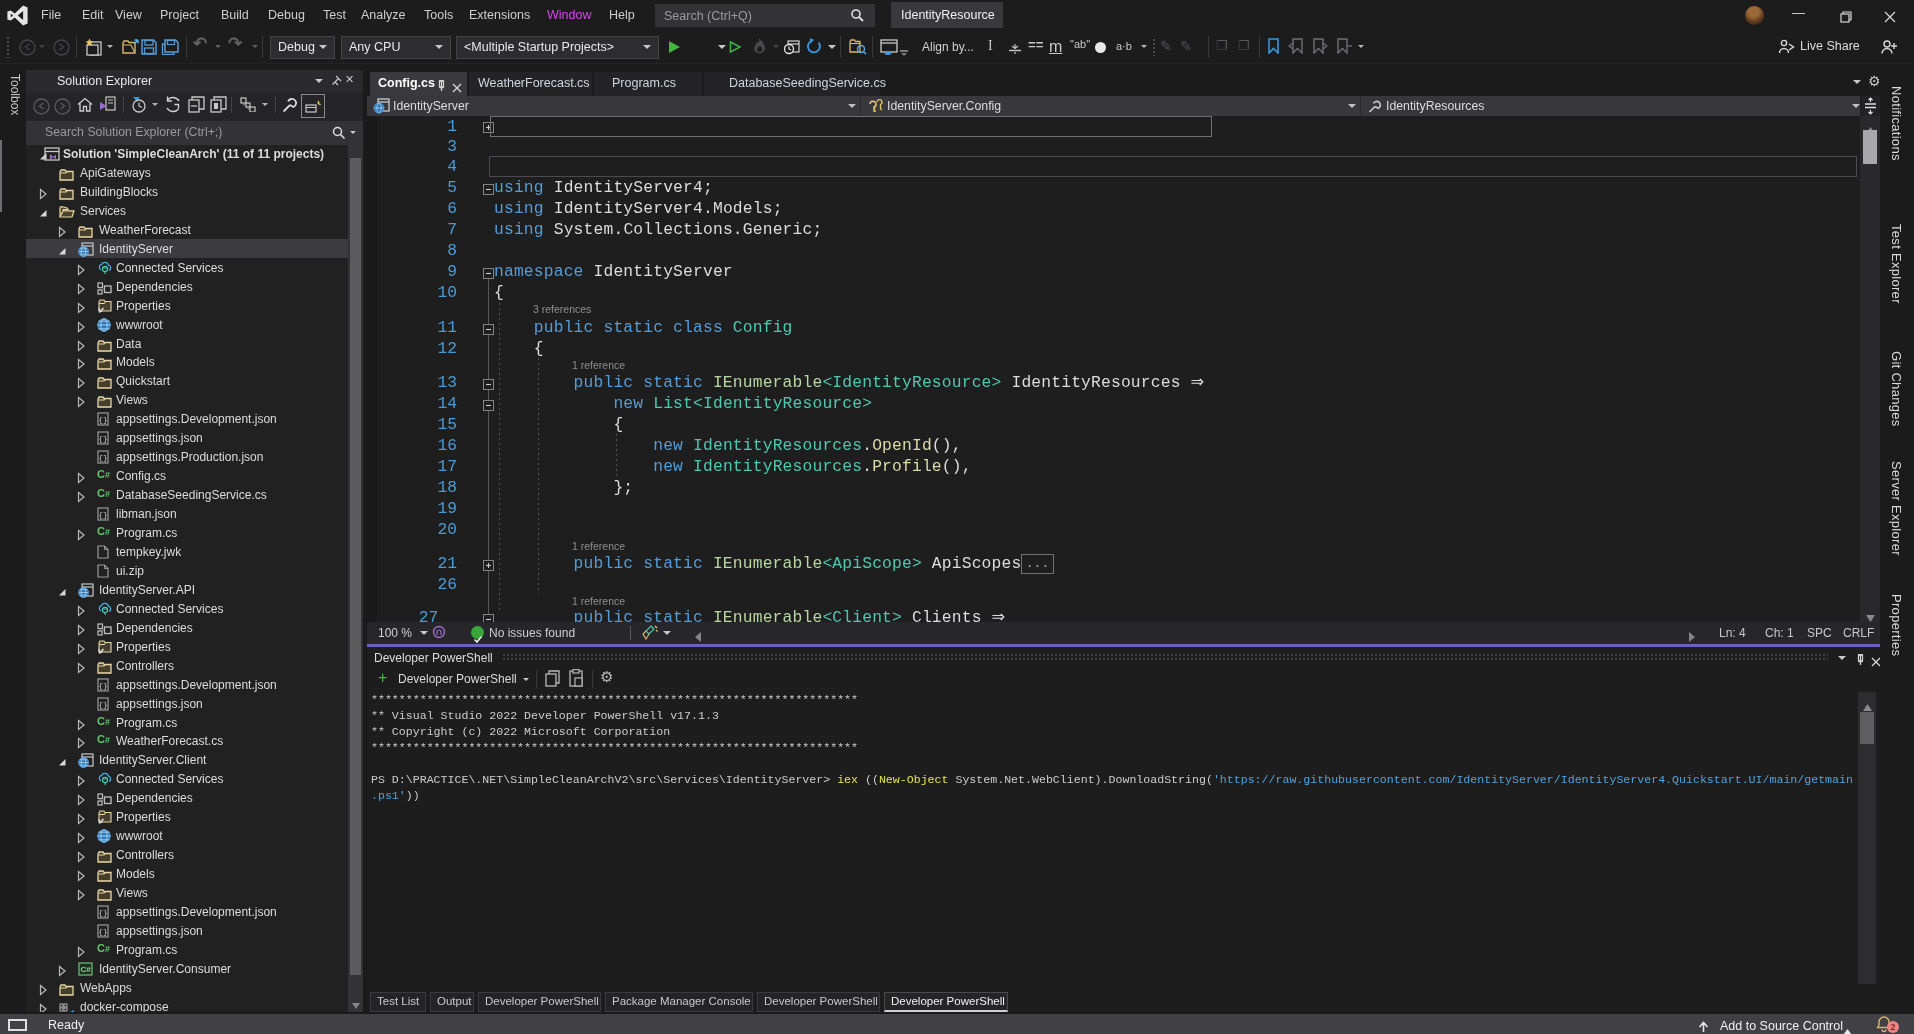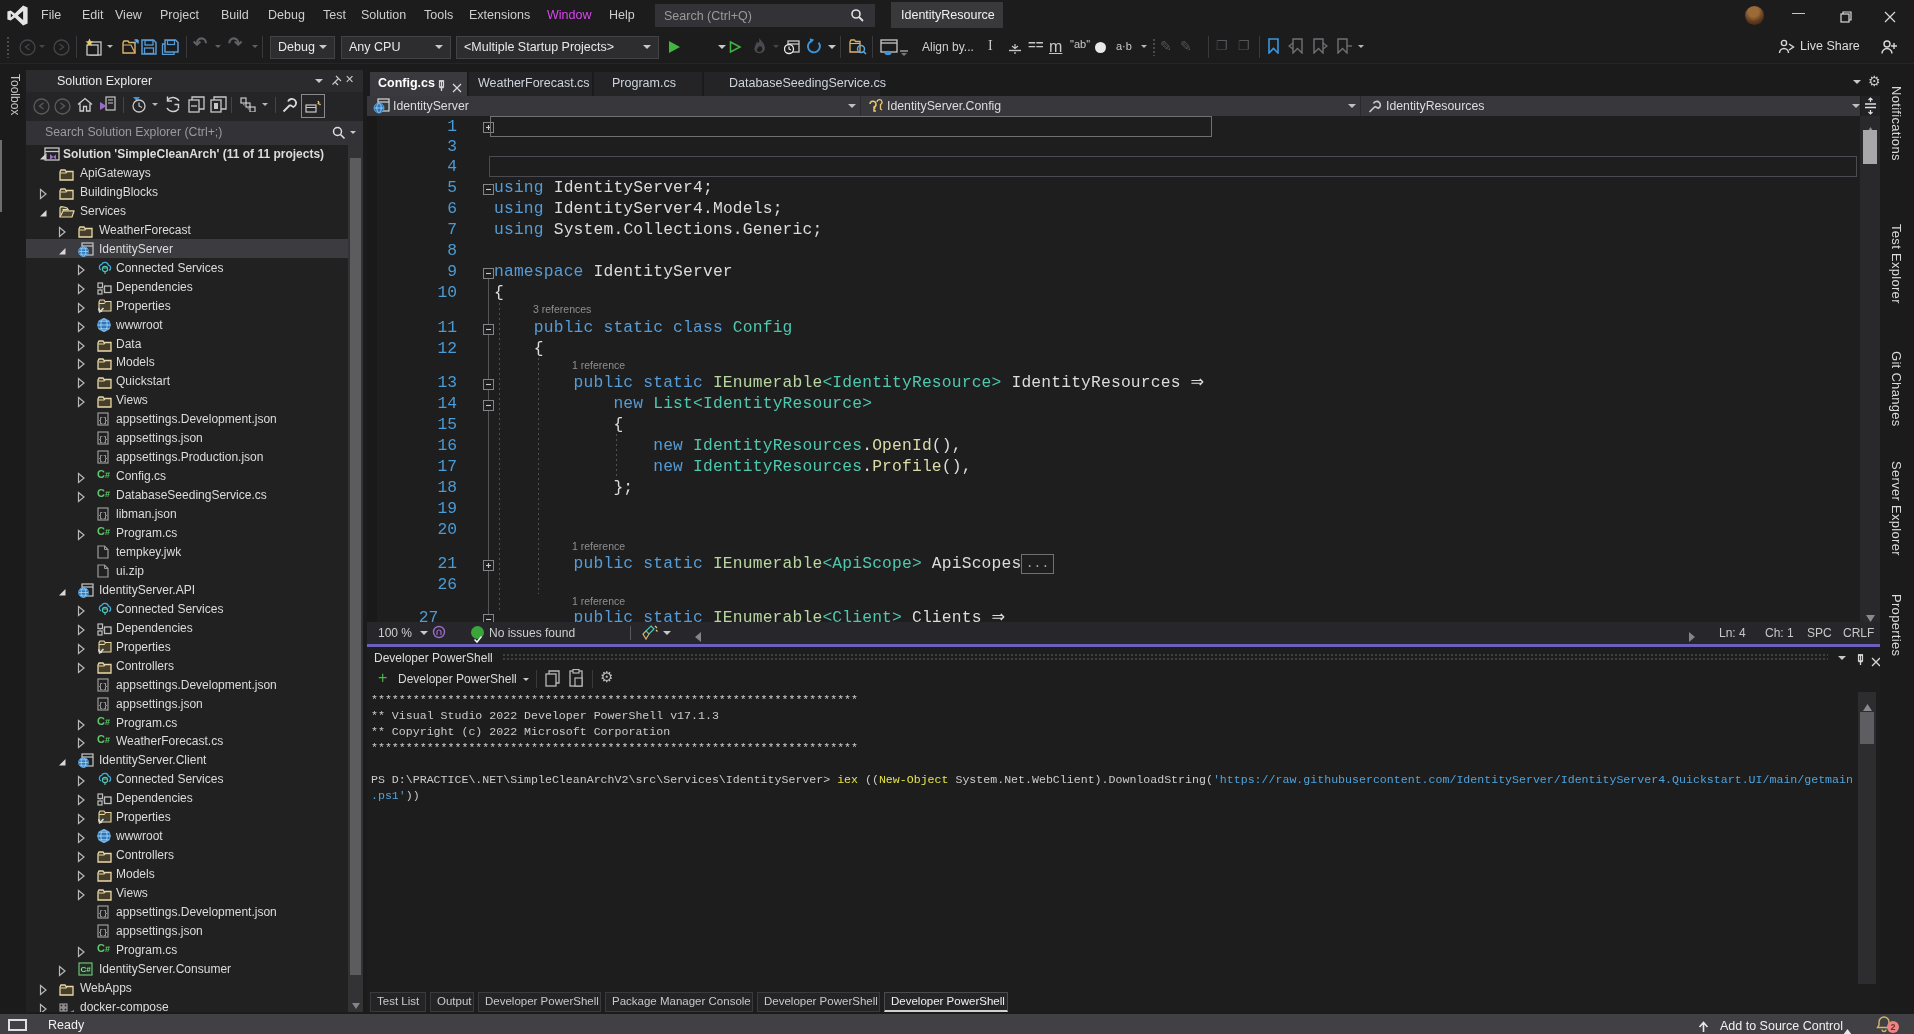--- a/index.html
+++ b/index.html
@@ -9,21 +9,21 @@
 <div class="abs" style="left:7px;top:5px"><svg width="21" height="21" viewBox="0 0 21 21" style="">
       <path d="M16.1 0.6 L20.6 2.4 L20.6 18.6 L16.1 20.4 L7.8 12.5 L3.7 15.6 L0.4 14.4 L0.4 6.6 L3.7 5.4 L7.8 8.5 Z M16.1 6 L10.8 10.5 L16.1 15 Z M3.8 8.4 L3.8 12.6 L6 10.5 Z" fill="#e4e4e4" fill-rule="evenodd"></path>
     </svg></div>
 <div class="abs" style="left:41px;top:8px;font:normal 12.5px 'Liberation Sans', sans-serif;color:#cecece;white-space:pre;">File</div>
 <div class="abs" style="left:82px;top:8px;font:normal 12.5px 'Liberation Sans', sans-serif;color:#cecece;white-space:pre;">Edit</div>
 <div class="abs" style="left:115px;top:8px;font:normal 12.5px 'Liberation Sans', sans-serif;color:#cecece;white-space:pre;">View</div>
 <div class="abs" style="left:160px;top:8px;font:normal 12.5px 'Liberation Sans', sans-serif;color:#cecece;white-space:pre;">Project</div>
 <div class="abs" style="left:221px;top:8px;font:normal 12.5px 'Liberation Sans', sans-serif;color:#cecece;white-space:pre;">Build</div>
 <div class="abs" style="left:268px;top:8px;font:normal 12.5px 'Liberation Sans', sans-serif;color:#cecece;white-space:pre;">Debug</div>
 <div class="abs" style="left:323px;top:8px;font:normal 12.5px 'Liberation Sans', sans-serif;color:#cecece;white-space:pre;">Test</div>
-<div class="abs" style="left:361px;top:8px;font:normal 12.5px 'Liberation Sans', sans-serif;color:#cecece;white-space:pre;">Solution</div>
+<div class="abs" style="left:361px;top:8px;font:normal 12.5px 'Liberation Sans', sans-serif;color:#cecece;white-space:pre;">Analyze</div>
 <div class="abs" style="left:424px;top:8px;font:normal 12.5px 'Liberation Sans', sans-serif;color:#cecece;white-space:pre;">Tools</div>
 <div class="abs" style="left:469px;top:8px;font:normal 12.5px 'Liberation Sans', sans-serif;color:#cecece;white-space:pre;">Extensions</div>
 <div class="abs" style="left:547px;top:8px;font:normal 12.5px 'Liberation Sans', sans-serif;color:#d946ef;white-space:pre;">Window</div>
 <div class="abs" style="left:609px;top:8px;font:normal 12.5px 'Liberation Sans', sans-serif;color:#cecece;white-space:pre;">Help</div>
 <div class="abs" style="left:655px;top:4px;width:220px;height:23px;background:#333337"></div>
 <div class="abs" style="left:664px;top:9px;font:normal 12.5px 'Liberation Sans', sans-serif;color:#9a9a9a;white-space:pre;">Search (Ctrl+Q)</div>
 <div class="abs" style="left:850px;top:8px"><svg width="15" height="15" viewBox="0 0 15 15" style="">
       <circle cx="6" cy="6" r="4" fill="none" stroke="#e0e0e0" stroke-width="1.6"></circle>
       <line x1="9" y1="9" x2="13" y2="13" stroke="#e0e0e0" stroke-width="1.8"></line>
     </svg></div>

